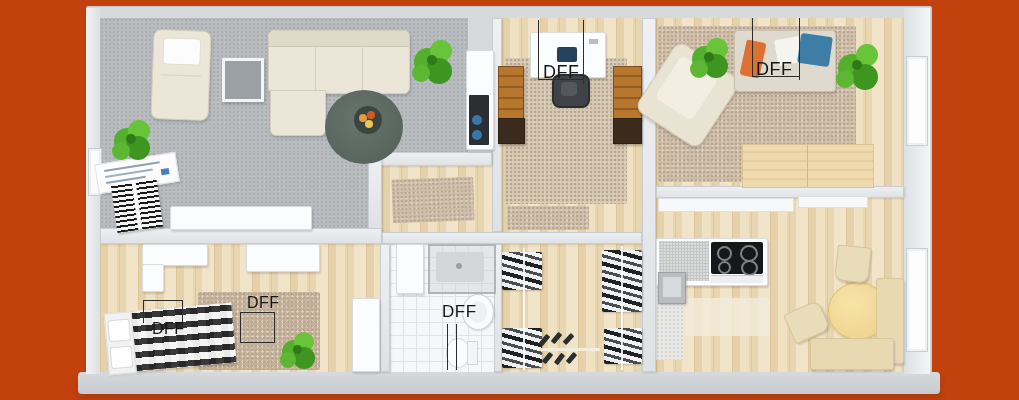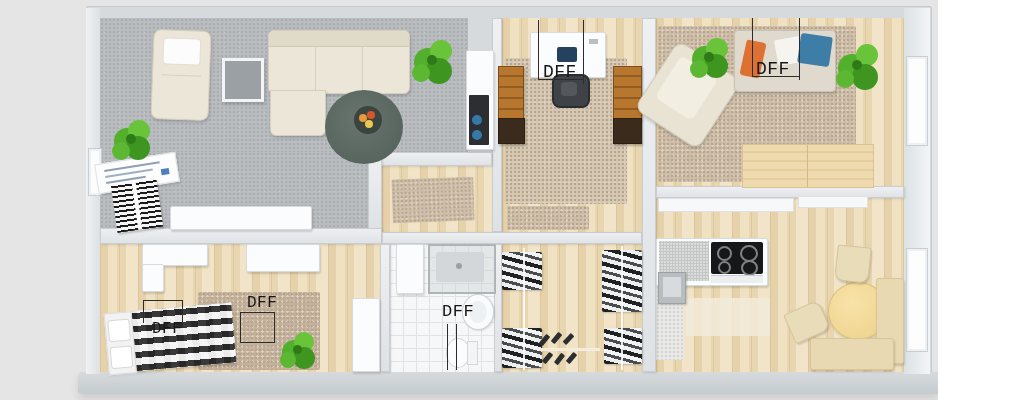--- a/index.html
+++ b/index.html
@@ -1,17 +1,17 @@
 <!DOCTYPE html>
 <html><head>
 <meta charset="utf-8">
 <style>
   html,body{margin:0;padding:0;background:#fff;}
-  #scene{position:relative;width:938px;height:400px;background:#e5e5e5;overflow:hidden;
-         font-family:Liberation Mono, monospace;}
+  #scene{position:relative;width:1019px;height:400px;background:#c2410c;overflow:hidden;
+         font-family:Liberation Sans, sans-serif;}
   .abs{position:absolute;}
   
   .shell{background:#d7dadd;border-radius:3px;box-shadow:inset 0 0 0 1px #c6cace;}
   .wallface-l{background:linear-gradient(90deg,#f0f2f4,#dde1e4);}
   .wallface-r{background:linear-gradient(90deg,#dde1e4,#f3f5f7);}
   .wall{background:linear-gradient(180deg,#eef0f2,#dfe2e5);box-shadow:inset 0 0 0 1px #c9cdd1,1px 1px 2px rgba(0,0,0,.12);}
   .frontface{background:linear-gradient(180deg,#d6dadd,#c6cbcf);border-radius:4px;box-shadow:0 5px 8px rgba(0,0,0,.10);}
   .window{background:#fdfdfe;border:1px solid #c9ced2;box-shadow:inset 0 0 0 2px #eef1f3;}
   
   .carpet{background-color:#b9bcbe;background-image:radial-gradient(#a9acb0 .8px,transparent 1px),radial-gradient(#c6c9cb .8px,transparent 1px);background-size:4px 4px,5px 5px;background-position:0 0,2px 2px;}

